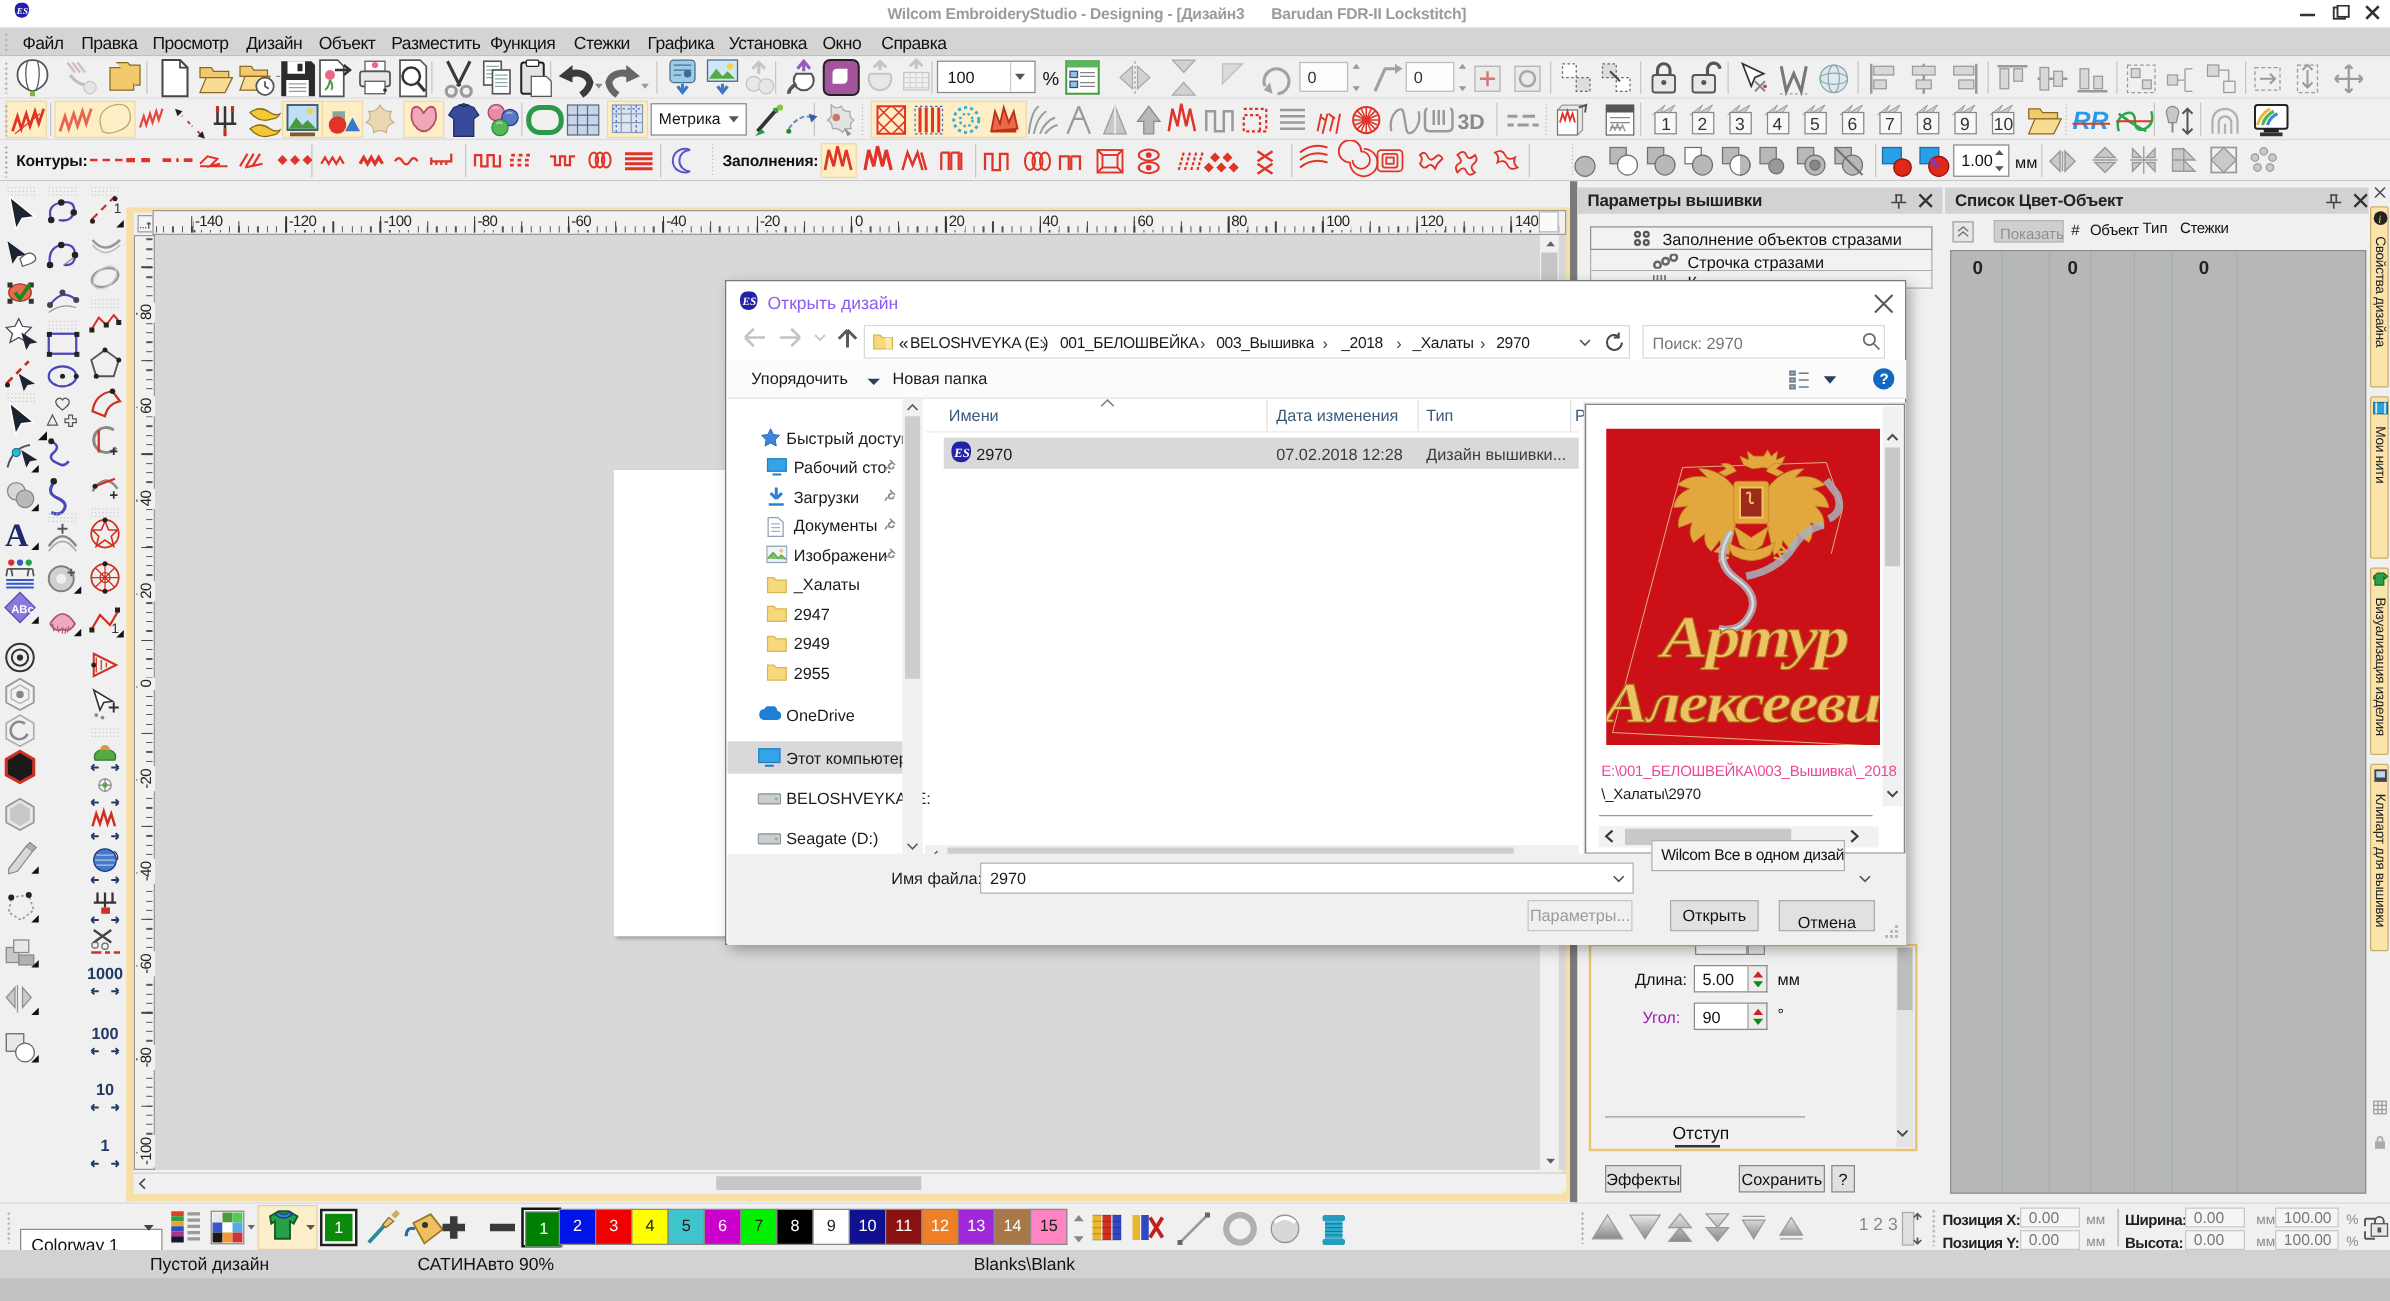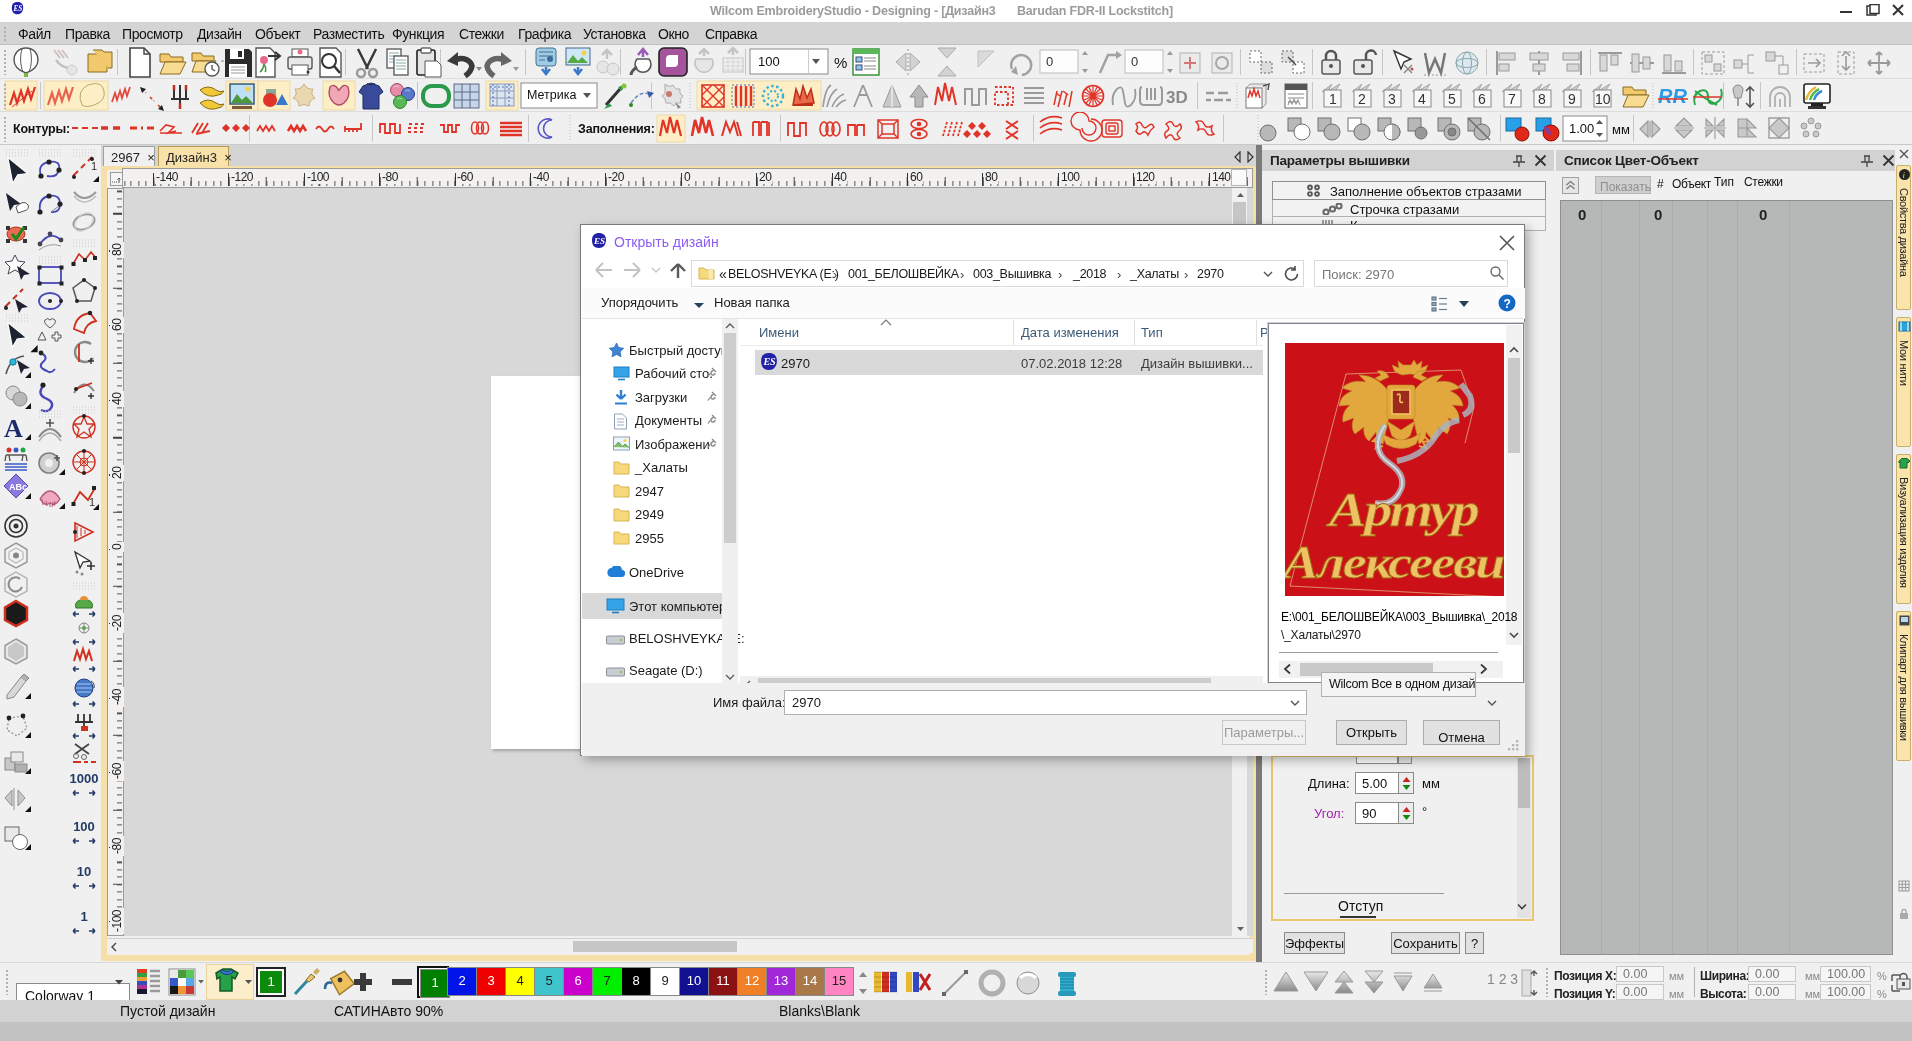--- a/index.html
+++ b/index.html
@@ -1083,28 +1083,20 @@
       </g>
       <g>
         <use href="#nudge" x="71" y="648"></use>
         <use href="#nudge" x="71" y="696"></use>
         <use href="#nudge" x="71" y="741"></use>
         <use href="#nudge" x="71" y="786"></use>
       </g>
     </svg>
   </div>
   <div class="abs canvaswin">
-    <div class="tabbar">
-      <div class="tab" style="left:2px;width:52px;">2967&nbsp;&nbsp;×</div>
-      <div class="tab yl" style="left:57px;width:71px;border-color:#b89a50;">Дизайн3&nbsp;&nbsp;×</div>
-      <svg class="abs" style="left:1131px;top:6px;" width="24" height="12" viewBox="0 0 24 12">
-        <path d="M8 1 L3 6 L8 11 z" fill="none" stroke="#333" stroke-width="1.2"></path>
-        <path d="M16 1 L21 6 L16 11 z" fill="none" stroke="#333" stroke-width="1.2"></path>
-      </svg>
-    </div>
     <div class="abs" style="left:0;top:21px;width:1155px;height:4px;background:#f7e0a7;"></div>
     <div class="abs" style="left:0;top:21px;width:6px;height:795px;background:#f7e0a7;"></div>
     <div class="abs" style="left:1149px;top:21px;width:6px;height:795px;background:#f7e0a7;"></div>
     <div class="abs" style="left:0;top:810px;width:1155px;height:6px;background:#f7e0a7;"></div>
     <div class="abs" style="left:9px;top:27px;width:13px;height:14px;background:#f4f4f4;border:1px solid #9a9a9a;"></div>
     <svg class="abs" style="left:11px;top:31px;" width="9" height="8" viewBox="0 0 9 8">
       <path d="M0 6 h6 M2 6 h0" stroke="#555" stroke-width="1" stroke-dasharray="1 1"></path>
       <path d="M7 7 V2 M7 2 l-1.5 1.5 M7 2 l1.5 1.5" stroke="#555" stroke-width="1"></path>
     </svg>
     <div class="hruler">
@@ -1651,21 +1643,21 @@
     </div>
 
     <div class="abs" style="left:925px;top:100px;width:16px;height:320px;background:#f1f1f1;"></div>
     <div class="abs" style="left:927px;top:133px;width:12px;height:95px;background:#c9c9c9;"></div>
     <svg class="abs" style="left:928px;top:121px;" width="10" height="8" viewBox="0 0 10 8">
       <path d="M1 6 l4 -4 l4 4" stroke="#4a4a4a" stroke-width="1.6" fill="none"></path>
     </svg>
     <svg class="abs" style="left:928px;top:406px;" width="10" height="8" viewBox="0 0 10 8">
       <path d="M1 2 l4 4 l4 -4" stroke="#4a4a4a" stroke-width="1.6" fill="none"></path>
     </svg>
-    <span class="abs" style="left:700px;top:385px;font-size:12px;color:#000000;letter-spacing:-0.2px;">E:\001_БЕЛОШВЕЙКА\003_Вышивка\_2018</span>
+    <span class="abs" style="left:700px;top:385px;font-size:12px;color:#ec4899;letter-spacing:-0.2px;">E:\001_БЕЛОШВЕЙКА\003_Вышивка\_2018</span>
     <span class="abs" style="left:700px;top:403px;font-size:12px;color:#1a1a1a;letter-spacing:-0.2px;">\_Халаты\2970</span>
     <div class="abs" style="left:698px;top:427px;width:219px;height:1px;background:#9a9a9a;"></div>
 
     <div class="abs" style="left:698px;top:436px;width:224px;height:17px;background:#f1f1f1;"></div>
     <div class="abs" style="left:719px;top:438px;width:133px;height:13px;background:#c9c9c9;"></div>
     <svg class="abs" style="left:702px;top:438px;" width="9" height="12" viewBox="0 0 9 12">
       <path d="M7 1.5 l-5 4.5 l5 4.5" stroke="#3a3a3a" stroke-width="1.8" fill="none"></path>
     </svg>
     <svg class="abs" style="left:898px;top:438px;" width="9" height="12" viewBox="0 0 9 12">
       <path d="M2 1.5 l5 4.5 l-5 4.5" stroke="#3a3a3a" stroke-width="1.8" fill="none"></path>

